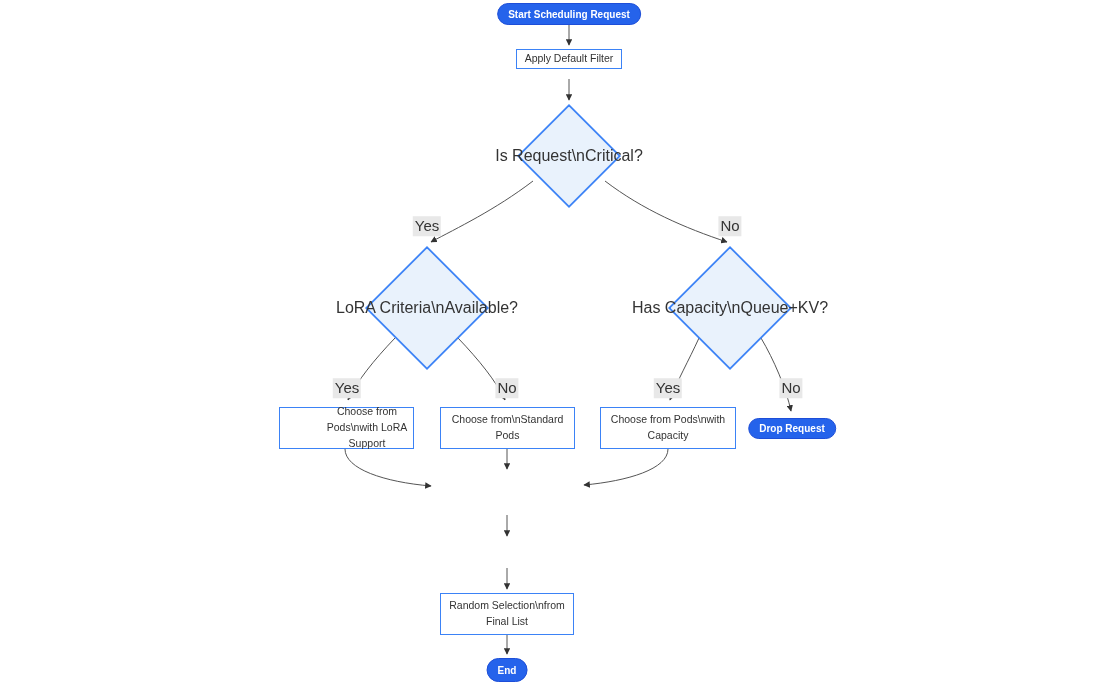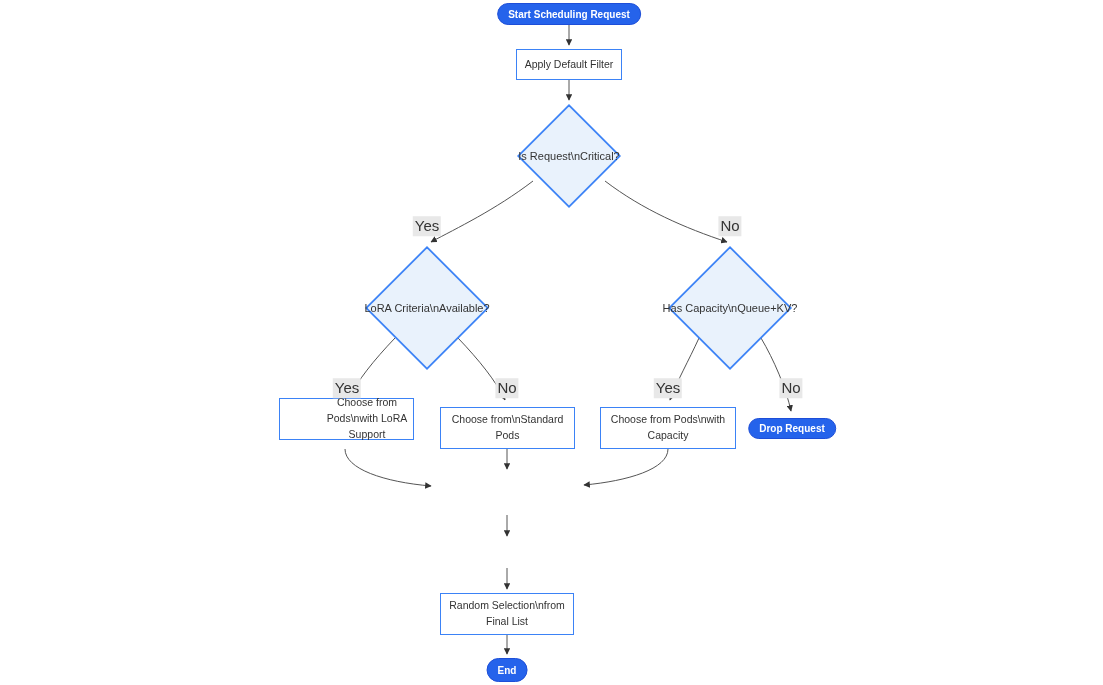--- a/index.html
+++ b/index.html
@@ -16,21 +16,21 @@
   .pill { background:var(--pill-fill,#2563eb); border:1px solid var(--pill-border,#1d4ed8);
           color:#ffffff; font-weight:bold; font-size:10px; border-radius:999px;
           padding:0 10px; white-space:nowrap; transform:translateX(-50%); }
 
   .diamond { position:absolute; }
   .diamond .db { position:absolute; inset:0; background:var(--node-border,#3b82f6);
                  clip-path:polygon(50% 0,100% 50%,50% 100%,0 50%); }
   .diamond .df { position:absolute; inset:2.5px; background:var(--decision-fill,#e9f2fc);
                  clip-path:polygon(50% 0,100% 50%,50% 100%,0 50%); }
   .diamond .dl { position:absolute; left:50%; top:50%; transform:translate(-50%,-50%);
-                 white-space:nowrap; font-size:11px; color:var(--text,#333333); }
+                 white-space:nowrap; font-size:16px; color:var(--text,#333333); }
 
   .edge-label { position:absolute; transform:translate(-50%,-50%); font-size:15px;
                 color:#333333; background:var(--edge-label-bg,#e8e8e8); padding:0 2px; line-height:1.3; }
 </style>
 </head>
 <body>
 
 <div class="canvas">
 
   <svg class="edges" viewBox="0 0 1103 685" aria-hidden="true">
@@ -58,24 +58,24 @@
   <div class="node pill" style="left:569px; top:3px; height:22px;">
     <span>Start Scheduling Request</span>
   </div>
   <div class="node pill" style="left:792px; top:418px; height:21px;">
     <span>Drop Request</span>
   </div>
   <div class="node pill" style="left:507px; top:658px; height:24px;">
     <span>End</span>
   </div>
 
-  <div class="node rect" style="left:516px; top:49px; width:106px; height:31px;">
+  <div class="node rect" style="left:516px; top:49px; width:106px; height:20px;">
     <span>Apply Default Filter</span>
   </div>
-  <div class="node rect" style="left:279px; top:398px; width:135px; height:42px;padding-left:44px;">
+  <div class="node rect" style="left:279px; top:407px; width:135px; height:42px;padding-left:44px;">
     <span>Choose from Pods\nwith LoRA Support</span>
   </div>
   <div class="node rect" style="left:600px; top:407px; width:136px; height:42px;">
     <span>Choose from Pods\nwith Capacity</span>
   </div>
   <div class="node rect" style="left:440px; top:407px; width:135px; height:42px;">
     <span>Choose from\nStandard Pods</span>
   </div>
   <div class="node rect" style="left:440px; top:593px; width:134px; height:42px;">
     <span>Random Selection\nfrom Final List</span>

